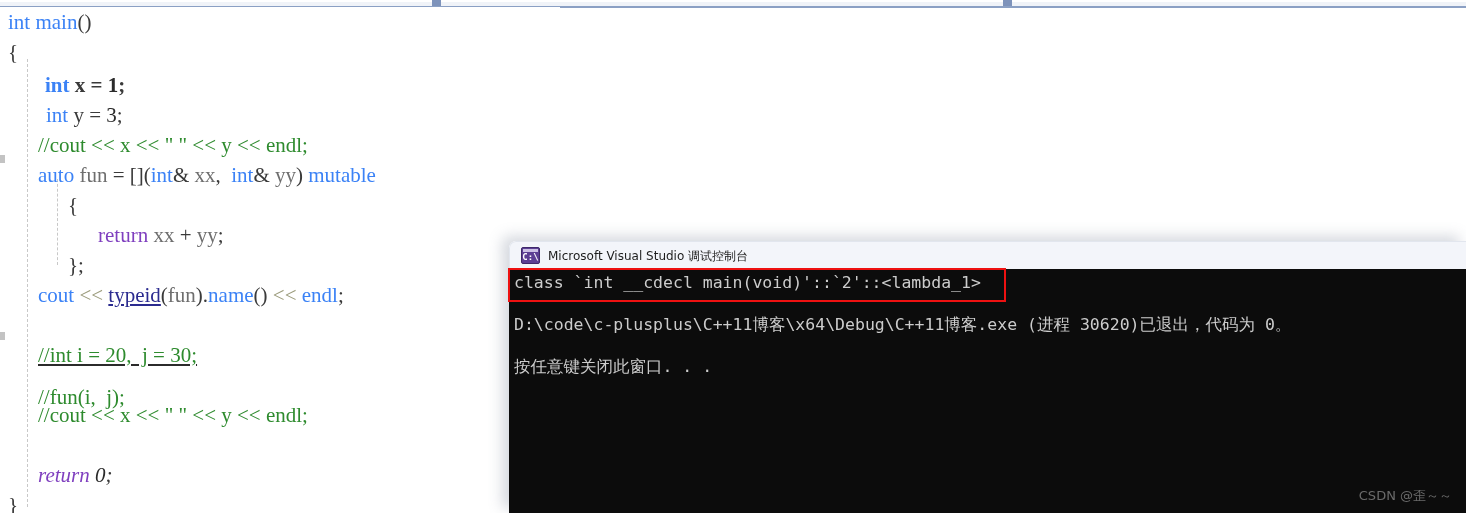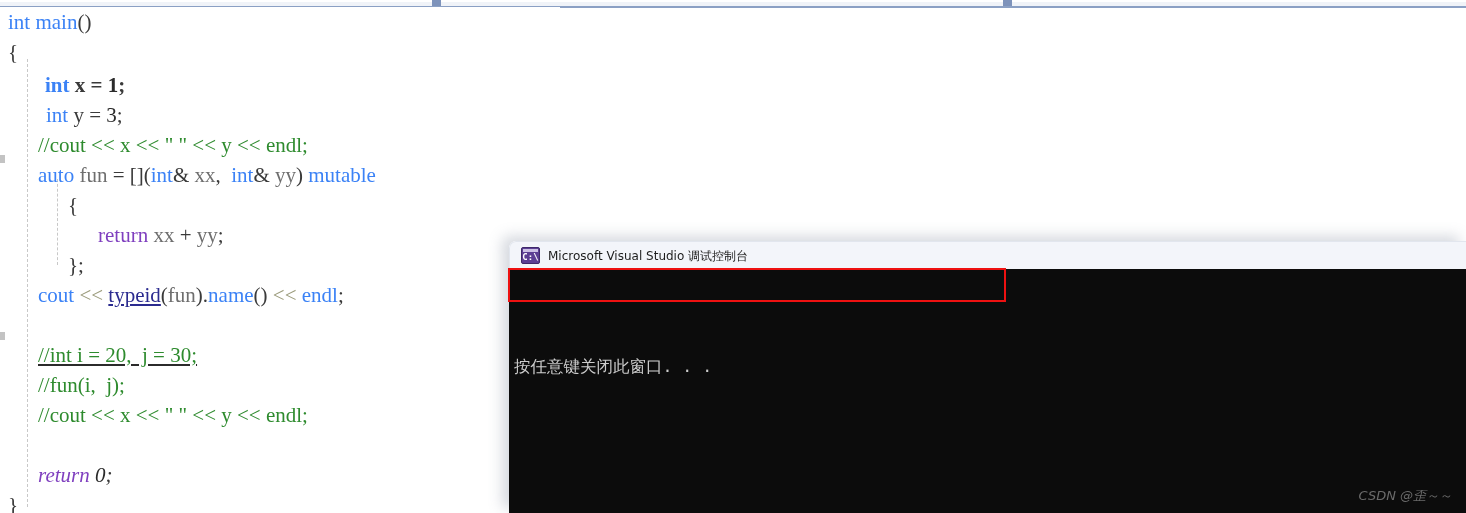--- a/index.html
+++ b/index.html
@@ -156,21 +156,20 @@
   }
 
   
   #watermark {
     position: absolute;
     right: 14px; bottom: 8px;
     font-family: "DejaVu Sans", "Liberation Sans", sans-serif;
     font-size: 13px;
     color: #6b6b6b;
     white-space: pre;
-    font-style: italic;
   }
 </style>
 </head>
 <body>
 
 <div id="screen">
 
   <div id="top-strip">
     <div class="track"></div>
     <div class="thumb a"></div>
@@ -192,37 +191,39 @@
         <div class="code-line" style="top: 63px; left: 45px; font-weight: bold;"><span class="k">int</span><span class="pl"> x = </span><span class="num">1</span><span class="pl">;</span></div>
         <div class="code-line" style="top: 93px; left: 46px;"><span class="k">int</span><span class="pl"> y = </span><span class="num">3</span><span class="pl">;</span></div>
         <div class="code-line" style="top: 123px; left: 38px;"><span class="cm">//cout &lt;&lt; x &lt;&lt; " " &lt;&lt; y &lt;&lt; endl;</span></div>
         <div class="code-line" style="top: 153px; left: 38px;"><span class="k">auto</span><span class="pl"> </span><span class="id">fun</span><span class="pl"> = [](</span><span class="k">int</span><span class="pl">&amp; </span><span class="id">xx</span><span class="pl">,  </span><span class="k">int</span><span class="pl">&amp; </span><span class="id">yy</span><span class="pl">) </span><span class="k">mutable</span></div>
         <div class="code-line" style="top: 183px; left: 68px;"><span class="pl">{</span></div>
         <div class="code-line" style="top: 213px; left: 98px; text-align: right;"><span class="kw2">return</span><span class="pl"> </span><span class="id">xx</span><span class="pl"> + </span><span class="id">yy</span><span class="pl">;</span></div>
         <div class="code-line" style="top: 243px; left: 68px;"><span class="pl">};</span></div>
         <div class="code-line" style="top: 273px; left: 38px;"><span class="brn">cout</span><span class="pl"> </span><span class="op">&lt;&lt;</span><span class="pl"> </span><span class="ty">typeid</span><span class="pl">(</span><span class="id">fun</span><span class="pl">).</span><span class="brn">name</span><span class="pl">() </span><span class="op">&lt;&lt;</span><span class="pl"> </span><span class="brn">endl</span><span class="pl">;</span></div>
         <div class="code-line" style="top: 303px; left: 38px;"></div>
         <div class="code-line" style="top: 333px; left: 38px; text-decoration: underline;"><span class="cm">//int i = 20,  j = 30;</span></div>
-        <div class="code-line" style="top: 363px; left: 38px;"><span class="cm">//fun(i,  j);</span></div>
+        <div class="code-line" style="top: 375px; left: 38px;"><span class="cm">//fun(i,  j);</span></div>
         <div class="code-line" style="top: 393px; left: 38px;"><span class="cm">//cout &lt;&lt; x &lt;&lt; " " &lt;&lt; y &lt;&lt; endl;</span></div>
         <div class="code-line" style="top: 423px; left: 38px;"></div>
         <div class="code-line" style="top: 453px; left: 38px; font-style: italic;"><span class="kw2">return</span><span class="pl"> </span><span class="num">0</span><span class="pl">;</span></div>
         <div class="code-line" style="top: 483px; left: 8px;"><span class="pl">}</span></div>
       </div>
   </div>
 
   <div id="console-window">
     <div id="console-titlebar">
       <div id="console-icon">
         <div class="bar"></div>
         <div class="glyph">C:\</div>
       </div>
       <div id="console-title-text">Microsoft Visual Studio 调试控制台</div>
     </div>
     <div id="console-body">
+        <div class="con-line" style="top: 2px;">class `int __cdecl main(void)'::`2'::&lt;lambda_1&gt;</div>
+        <div class="con-line" style="top: 44px;">D:\code\c-plusplus\C++11博客\x64\Debug\C++11博客.exe (进程 30620)已退出，代码为 0。</div>
         <div class="con-line" style="top: 62px; margin-top: 24px;">按任意键关闭此窗口. . .</div>
       </div>
   </div>
 
   <div id="red-box"></div>
 
   <div id="watermark">CSDN @歪～～</div>
 
 </div>
 

